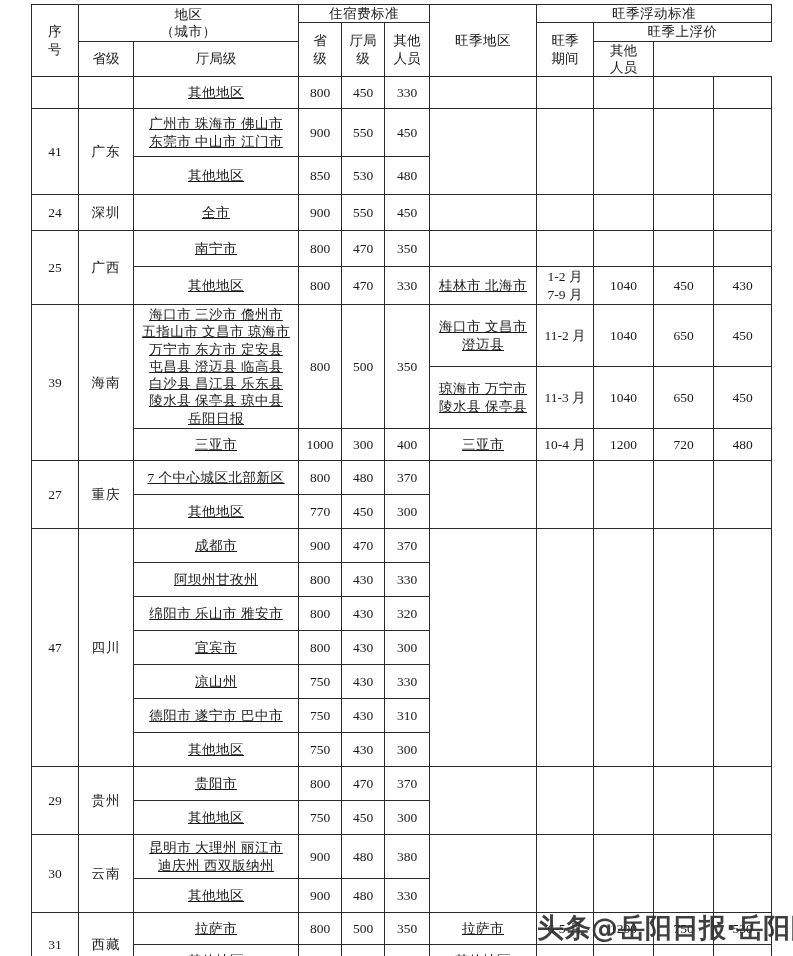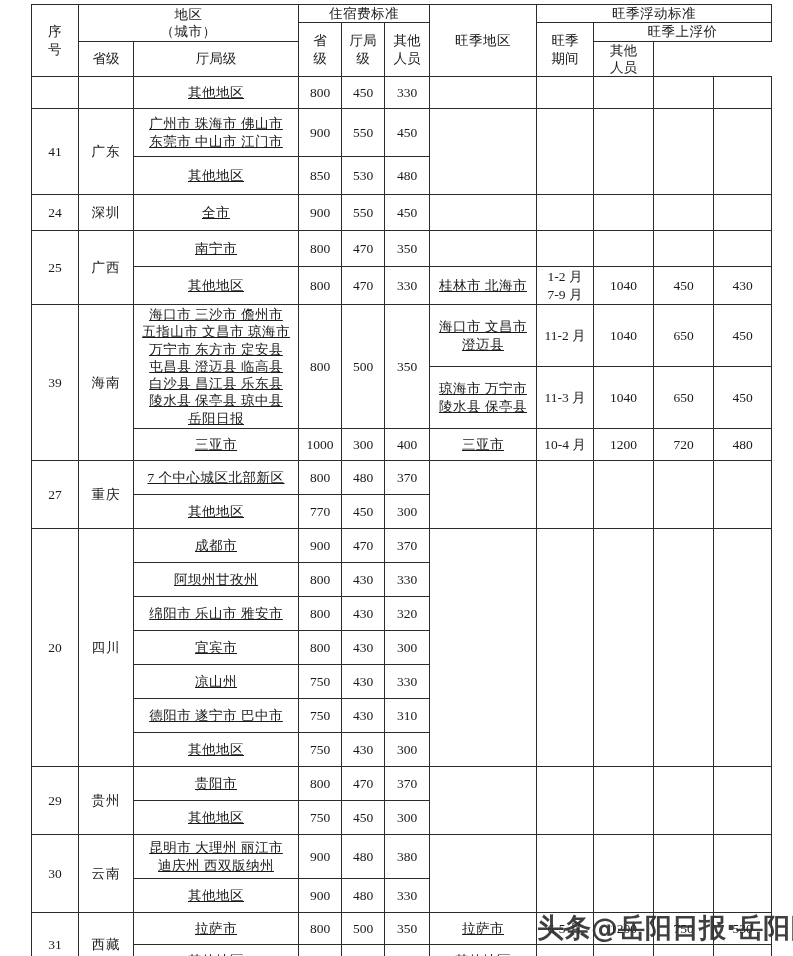--- a/index.html
+++ b/index.html
@@ -290,21 +290,21 @@
         </tr>
         <tr style="height: 34px;">
           <td class="region" rowspan="1">
             <span class="vsplit">其他地区</span>
           </td>
           <td class="num" rowspan="1">770</td>
           <td class="num" rowspan="1">450</td>
           <td class="num" rowspan="1">300</td>
         </tr>
         <tr style="height: 34px;">
-          <td class="idx" rowspan="7">20</td>
+          <td class="idx" rowspan="7">47</td>
           <td class="prov" rowspan="7">四川</td>
           <td class="region" rowspan="1">
             <span class="vsplit">成都市</span>
           </td>
           <td class="num" rowspan="1">900</td>
           <td class="num" rowspan="1">470</td>
           <td class="num" rowspan="1">370</td>
           <td class="region" rowspan="7"></td>
           <td class="num" rowspan="7"></td>
           <td class="num" rowspan="7"></td>

